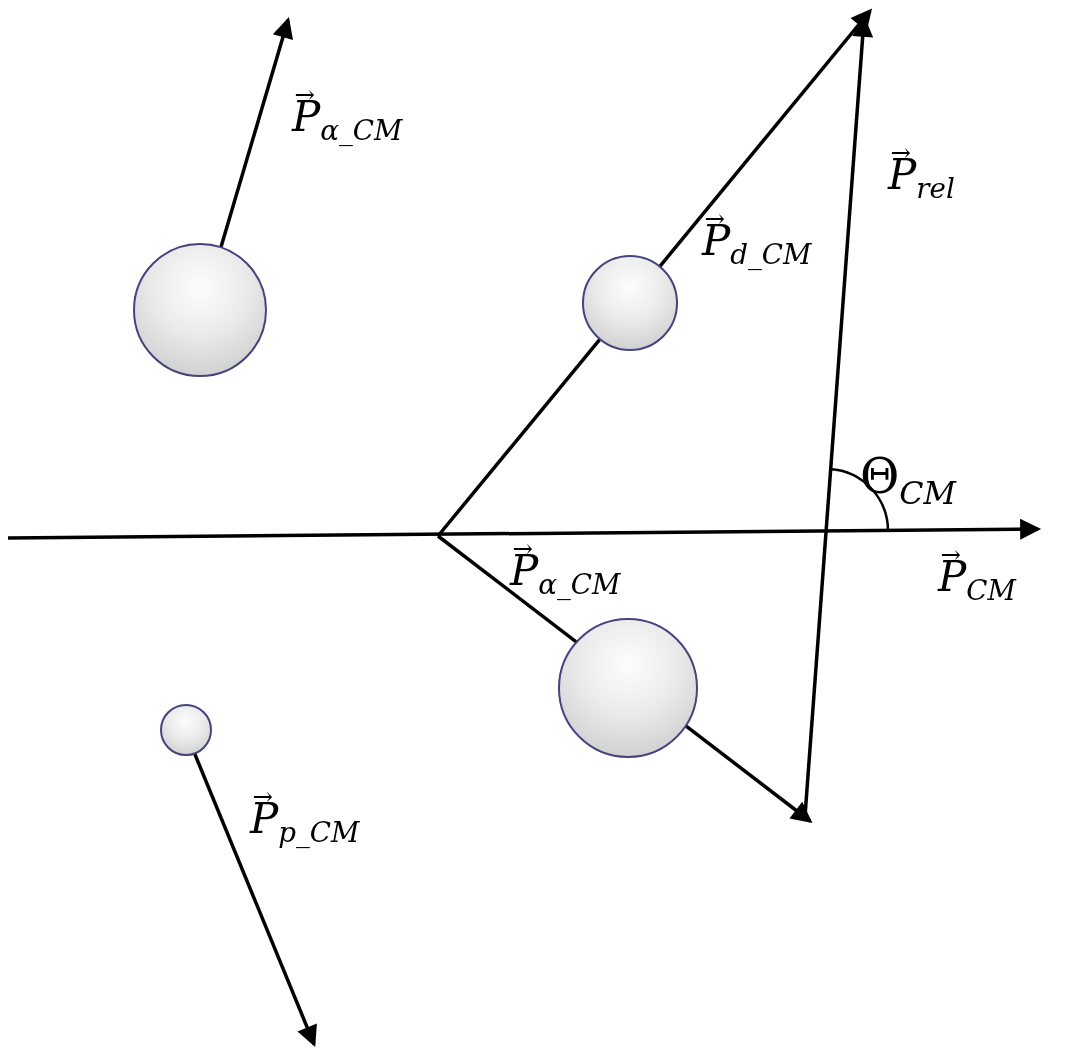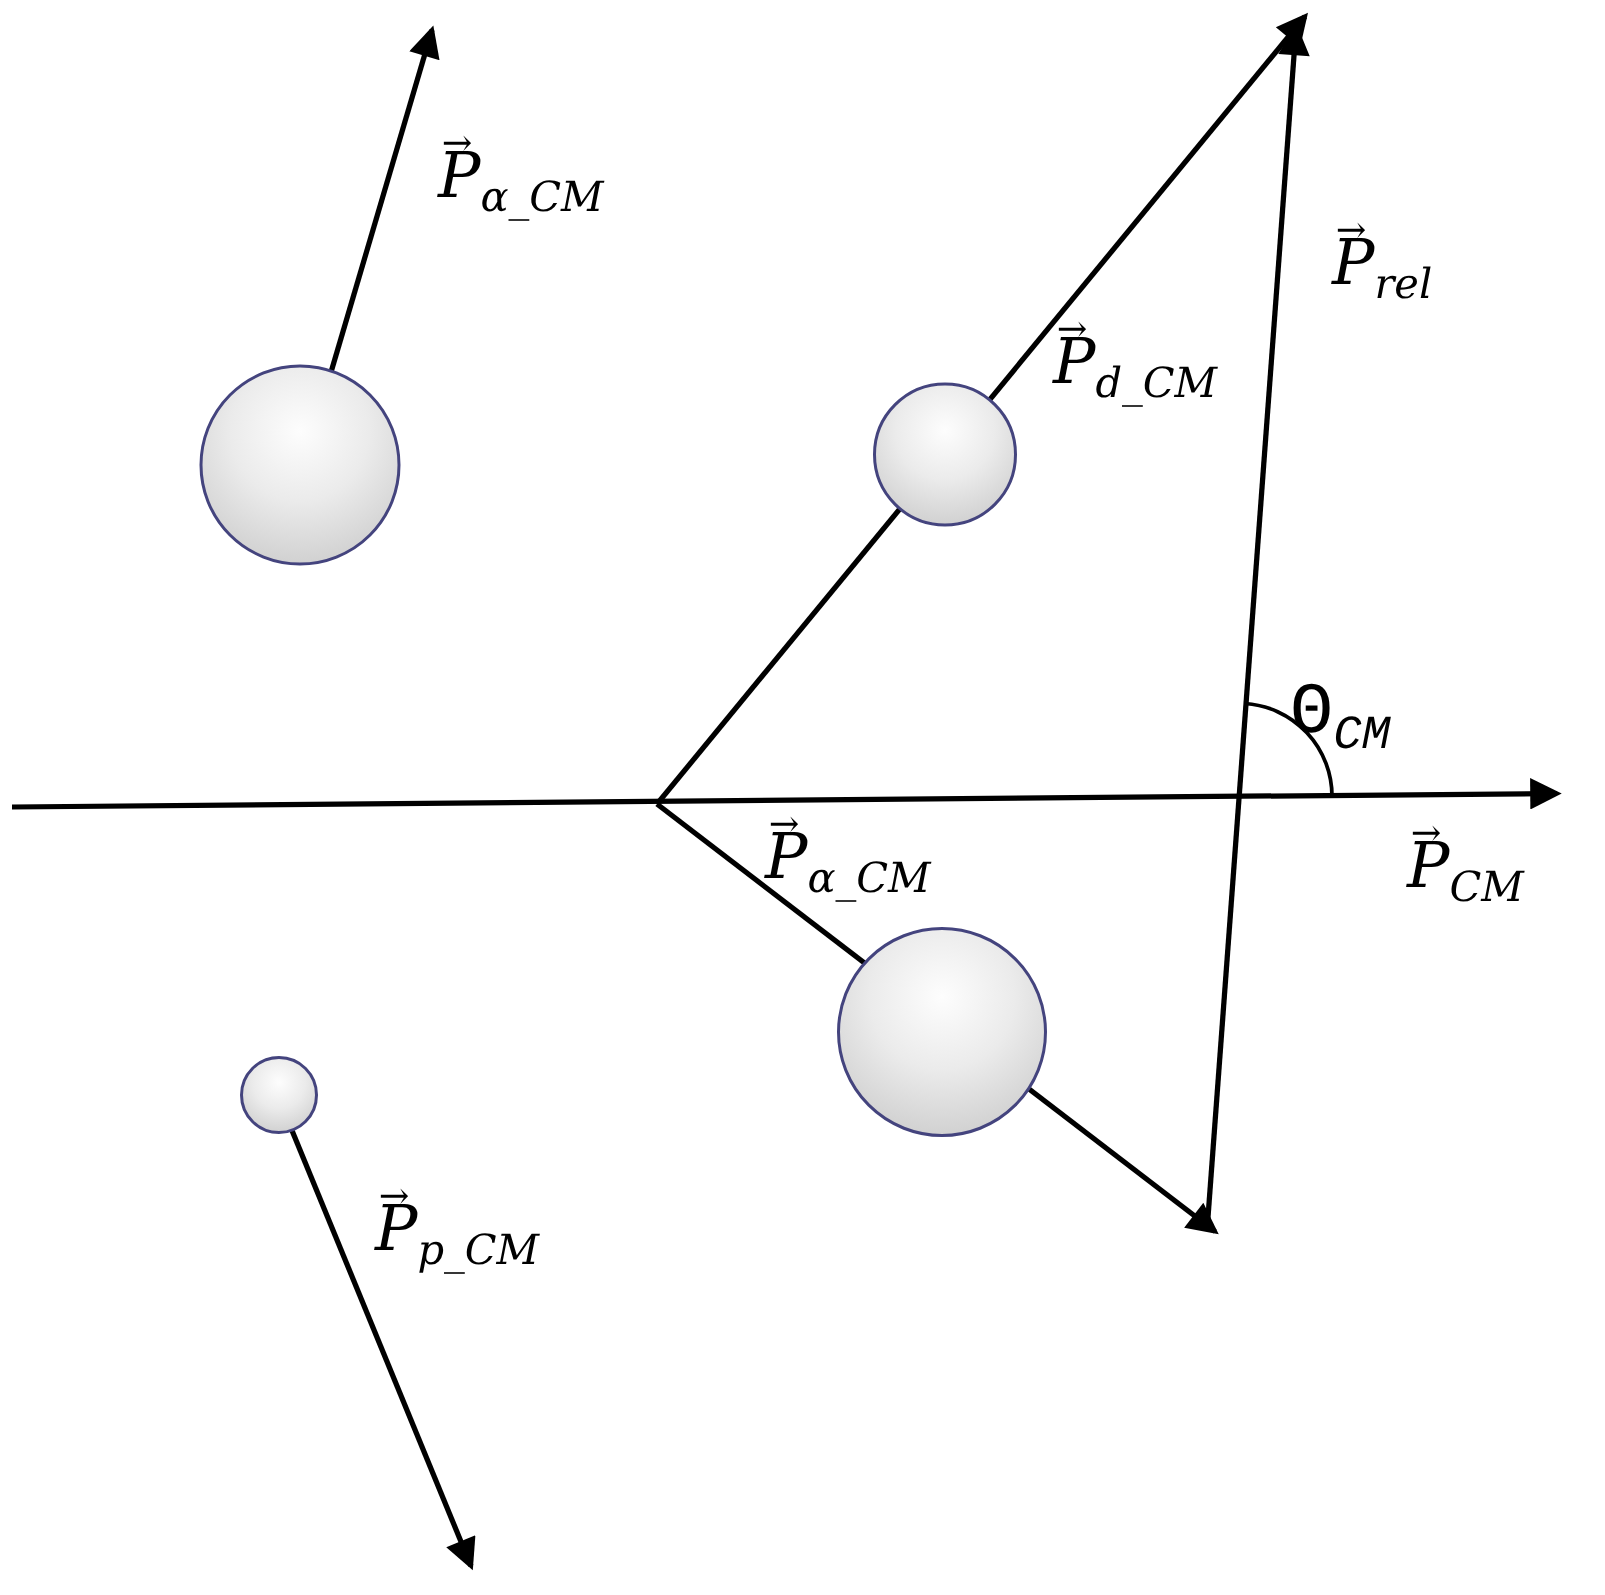--- a/index.html
+++ b/index.html
@@ -85,21 +85,21 @@
   </div>
 
   <div class="vlabel" style="left:702px; top:220px;">
     <span class="vec"><span class="arr">→</span><span class="base">P</span></span><sub>d_CM</sub>
   </div>
 
   <div class="vlabel" style="left:888px; top:154px;">
     <span class="vec"><span class="arr">→</span><span class="base">P</span></span><sub>rel</sub>
   </div>
 
-  <div class="vlabel theta" style="left:860px; top:452px;font-family:Liberation Mono, monospace;">
+  <div class="vlabel theta" style="left:860px; top:452px;">
     <span class="vec"><span class="base">Θ</span></span><sub>CM</sub>
   </div>
 
   <div class="vlabel" style="left:938px; top:556px;">
     <span class="vec"><span class="arr">→</span><span class="base">P</span></span><sub>CM</sub>
   </div>
 
   <div class="vlabel" style="left:510px; top:550px;">
     <span class="vec"><span class="arr">→</span><span class="base">P</span></span><sub>α_CM</sub>
   </div>

